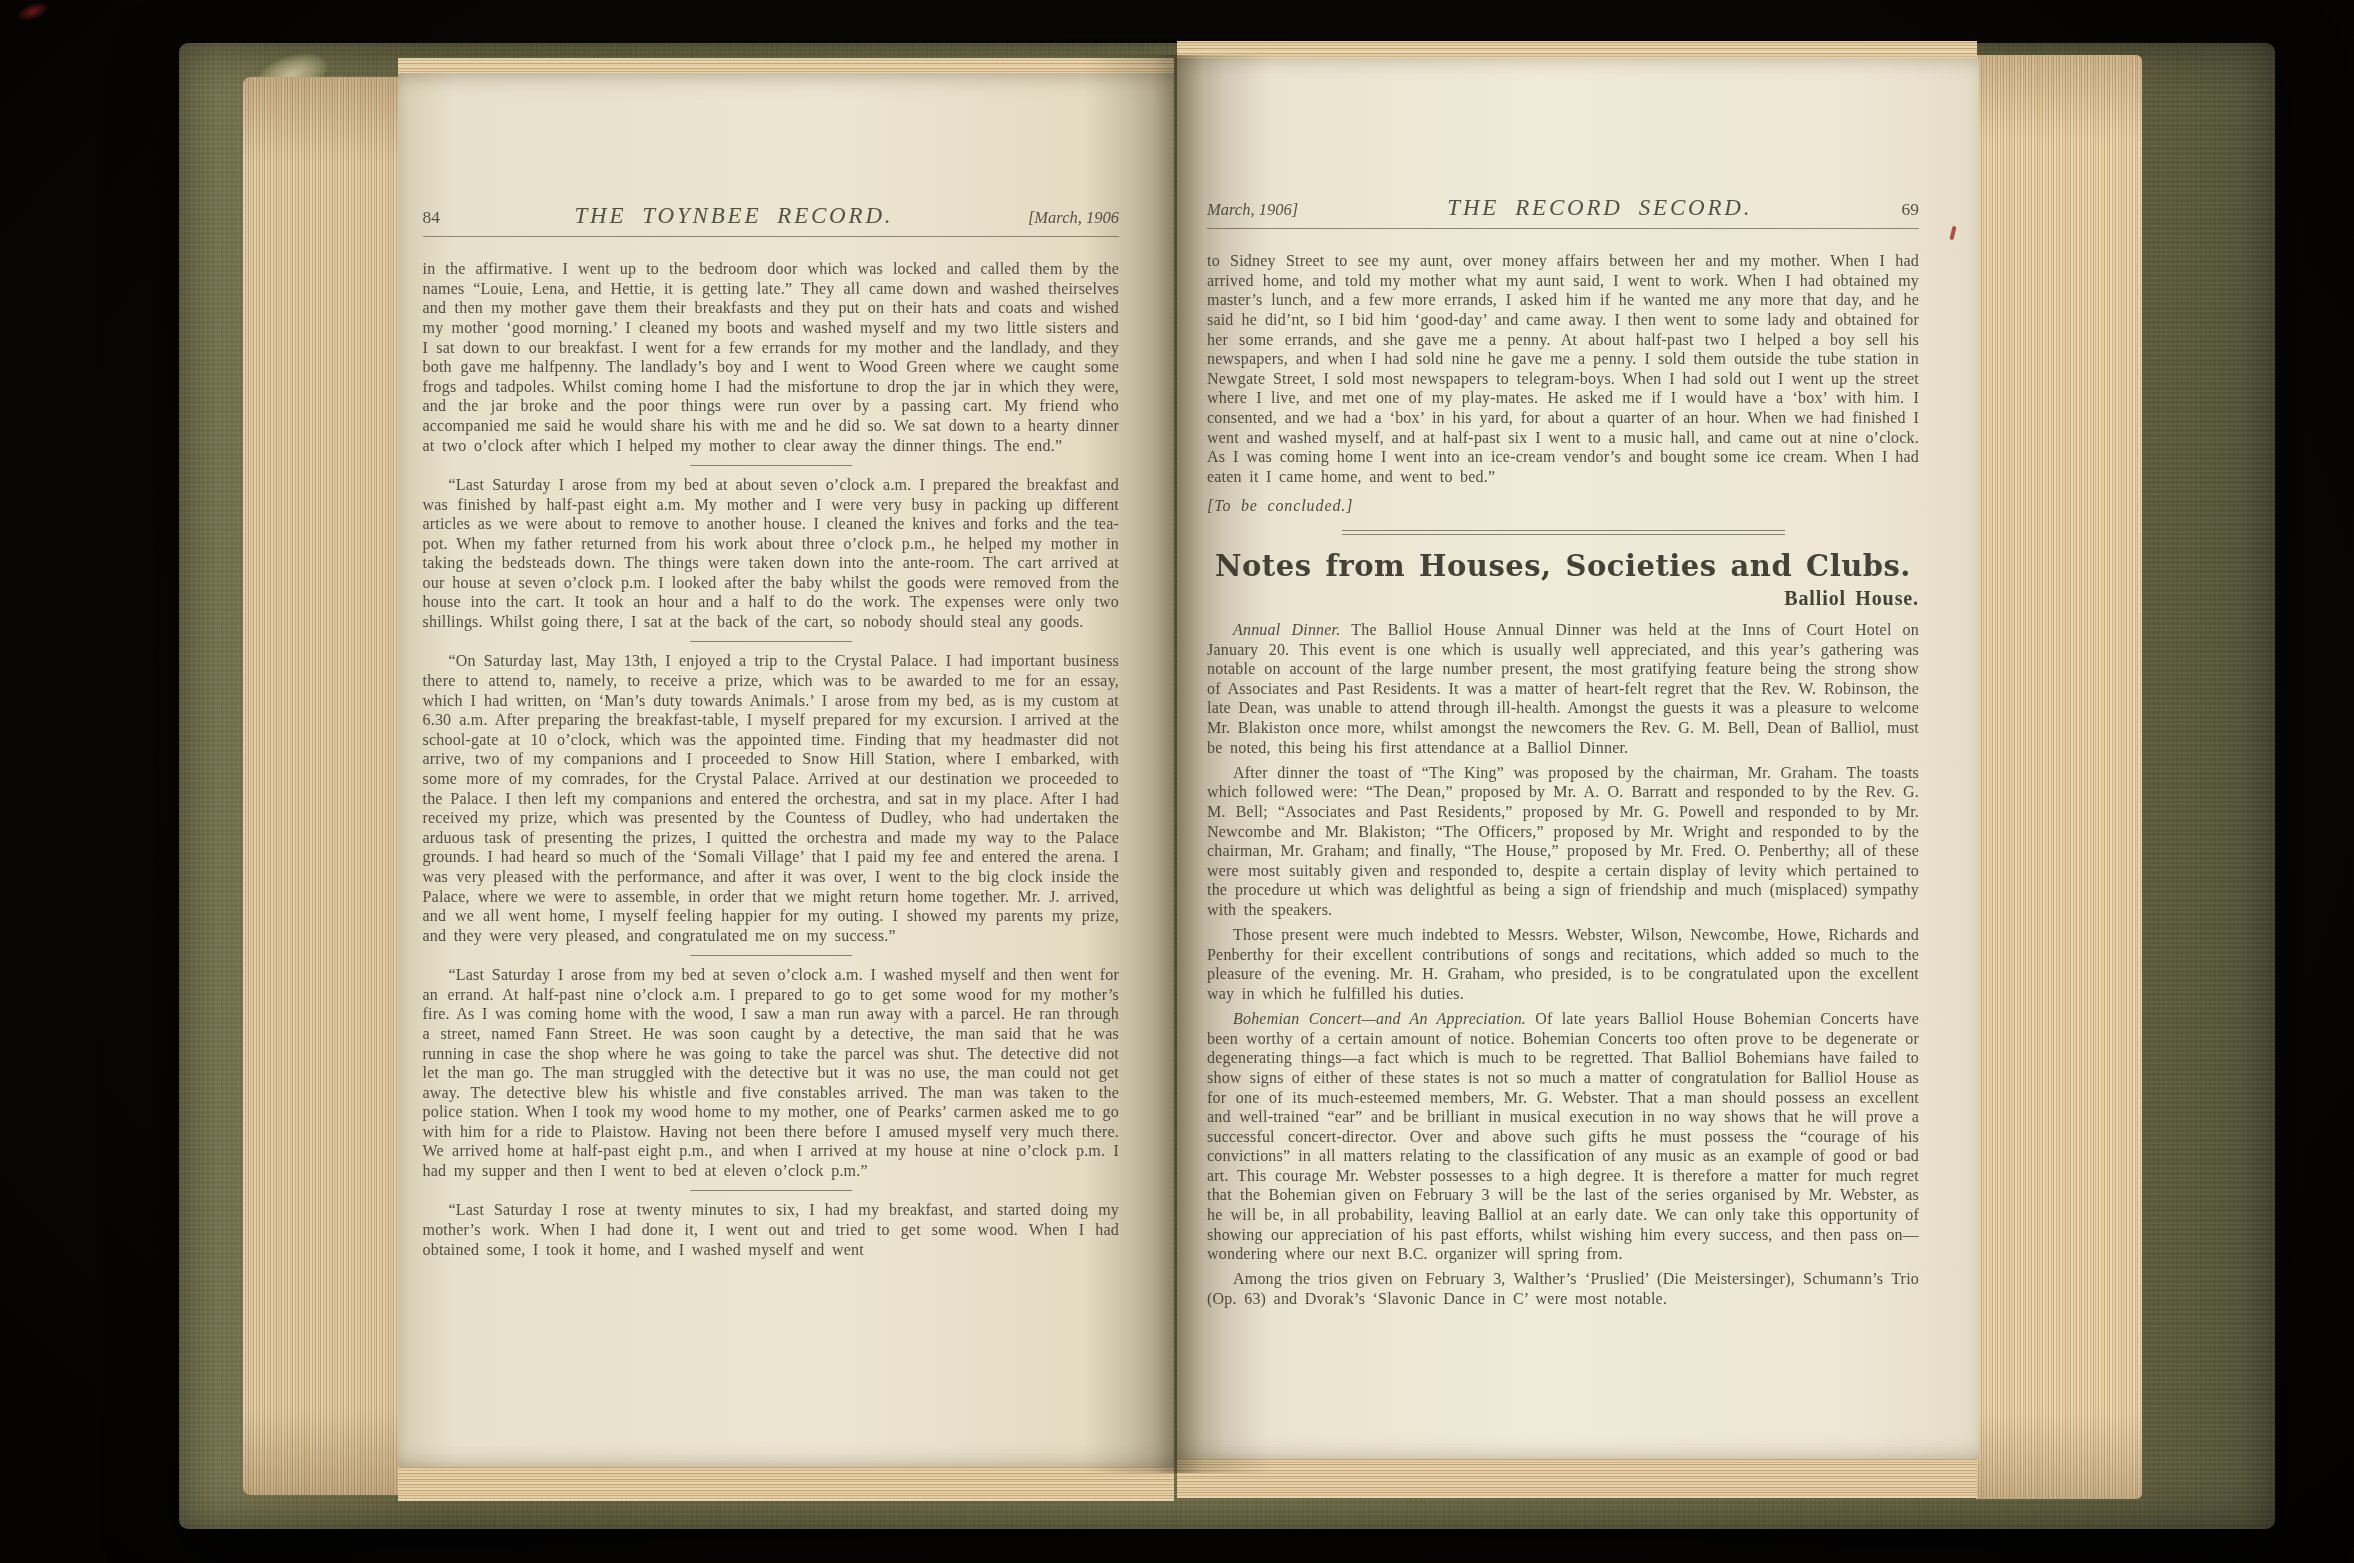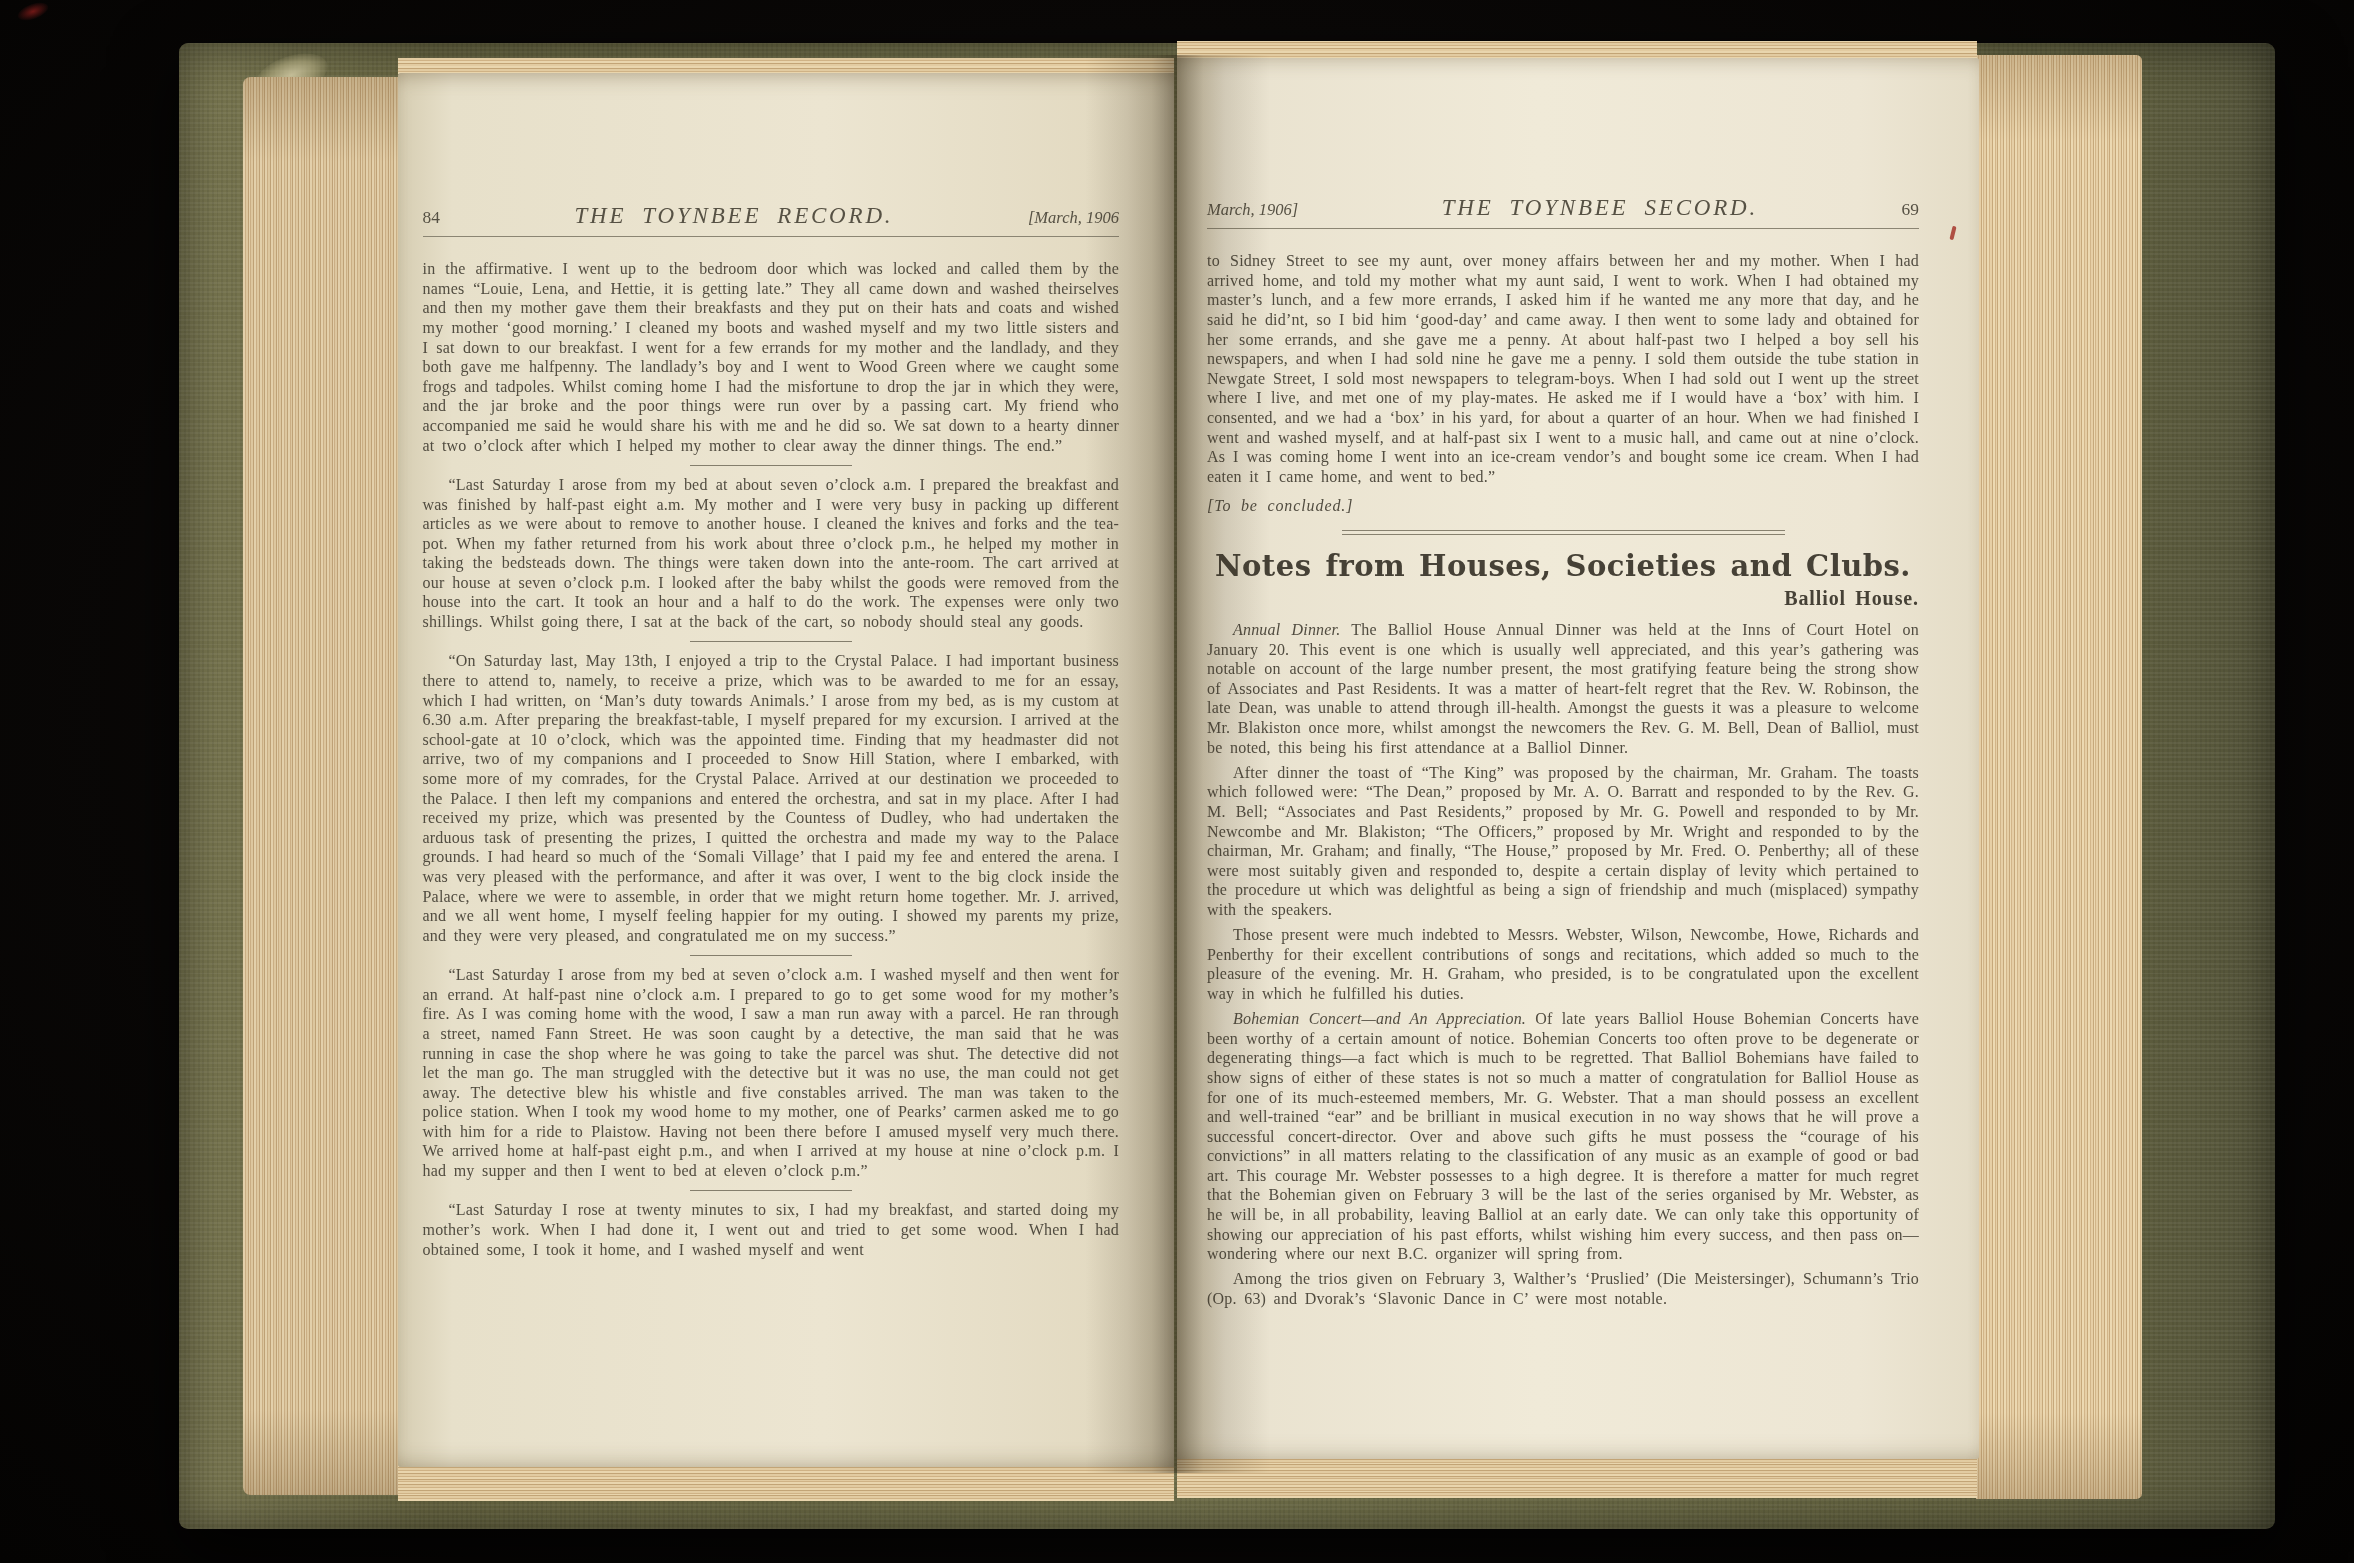--- a/index.html
+++ b/index.html
@@ -114,21 +114,21 @@
       <div class="pdiv"></div>
       <p>“Last Saturday I arose from my bed at seven o’clock a.m. I washed myself and then went for an errand. At half-past nine o’clock a.m. I prepared to go to get some wood for my mother’s fire. As I was coming home with the wood, I saw a man run away with a parcel. He ran through a street, named Fann Street. He was soon caught by a detective, the man said that he was running in case the shop where he was going to take the parcel was shut. The detective did not let the man go. The man struggled with the detective but it was no use, the man could not get away. The detective blew his whistle and five constables arrived. The man was taken to the police station. When I took my wood home to my mother, one of Pearks’ carmen asked me to go with him for a ride to Plaistow. Having not been there before I amused myself very much there. We arrived home at half-past eight p.m., and when I arrived at my house at nine o’clock p.m. I had my supper and then I went to bed at eleven o’clock p.m.”</p>
       <div class="pdiv"></div>
       <p>“Last Saturday I rose at twenty minutes to six, I had my breakfast, and started doing my mother’s work. When I had done it, I went out and tried to get some wood. When I had obtained some, I took it home, and I washed myself and went</p>
     </div>
   </div>
 
   <div class="page page-right">
     <div class="phead">
       <span class="pdate">March, 1906]</span>
-      <span class="ptitle">THE TOYNBEE SECORD.</span>
+      <span class="ptitle">THE RECORD SECORD.</span>
       <span class="pnum">69</span>
     </div>
     <div class="hrule"></div>
     <div class="pagebody">
       <p class="noindent">to Sidney Street to see my aunt, over money affairs between her and my mother. When I had arrived home, and told my mother what my aunt said, I went to work. When I had obtained my master’s lunch, and a few more errands, I asked him if he wanted me any more that day, and he said he did’nt, so I bid him ‘good-day’ and came away. I then went to some lady and obtained for her some errands, and she gave me a penny. At about half-past two I helped a boy sell his newspapers, and when I had sold nine he gave me a penny. I sold them outside the tube station in Newgate Street, I sold most newspapers to telegram-boys. When I had sold out I went up the street where I live, and met one of my play-mates. He asked me if I would have a ‘box’ with him. I consented, and we had a ‘box’ in his yard, for about a quarter of an hour. When we had finished I went and washed myself, and at half-past six I went to a music hall, and came out at nine o’clock. As I was coming home I went into an ice-cream vendor’s and bought some ice cream. When I had eaten it I came home, and went to bed.”</p>
       <div class="concluded">[To be concluded.]</div>
       <div class="drule"></div>
       <div class="gothic">Notes from Houses, Societies and Clubs.</div>
       <div class="subhead">Balliol House.</div>
       <p>

